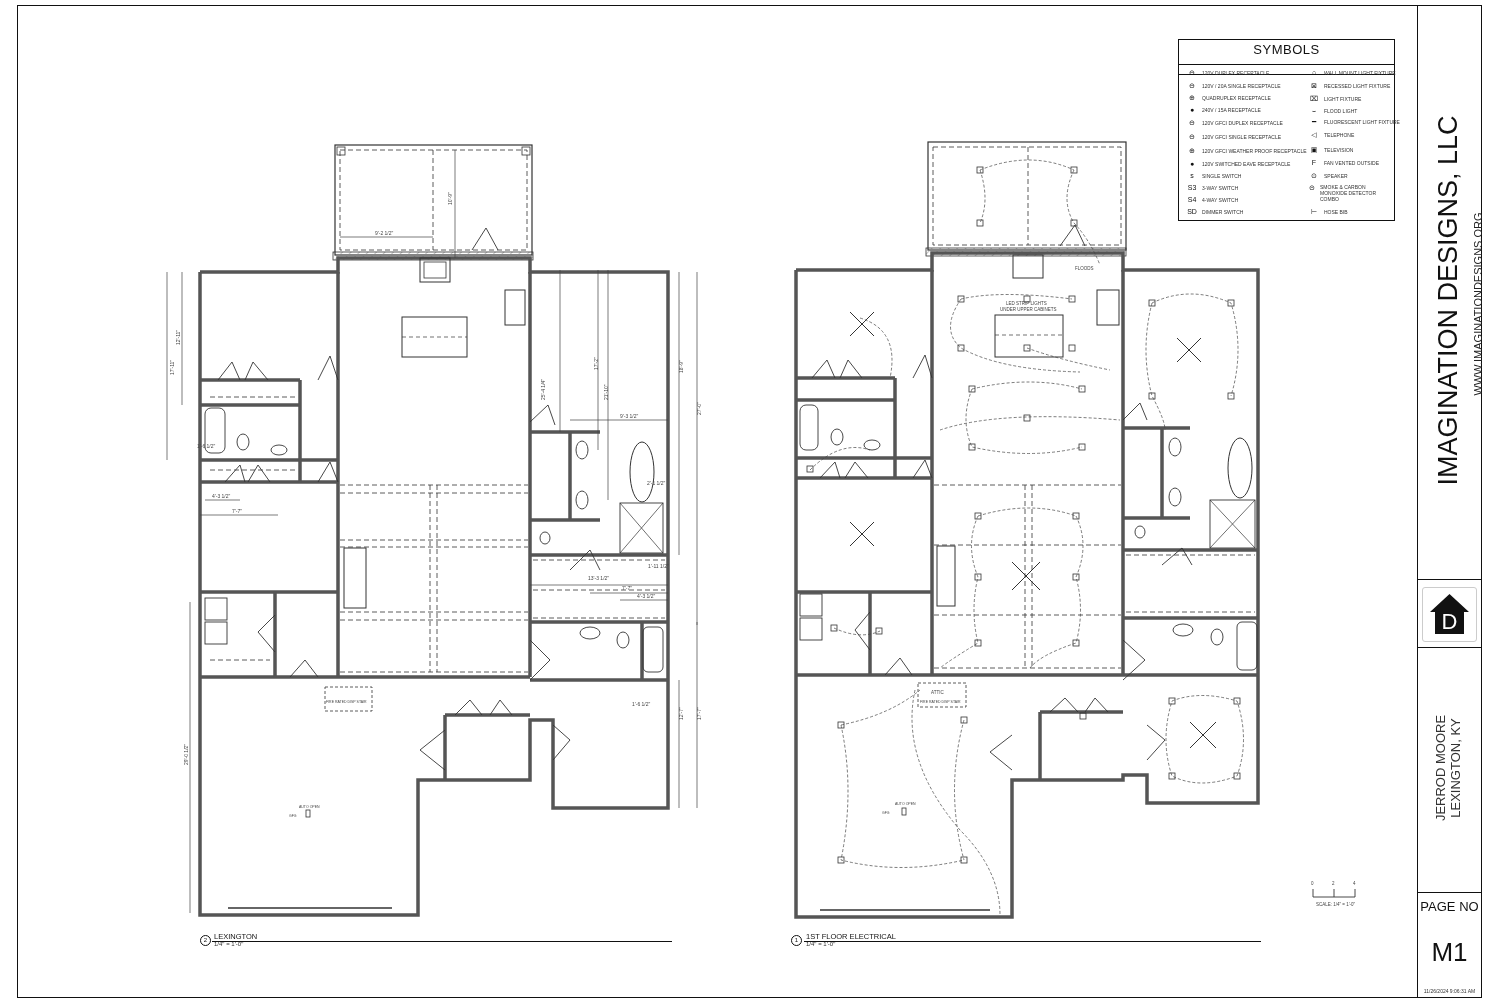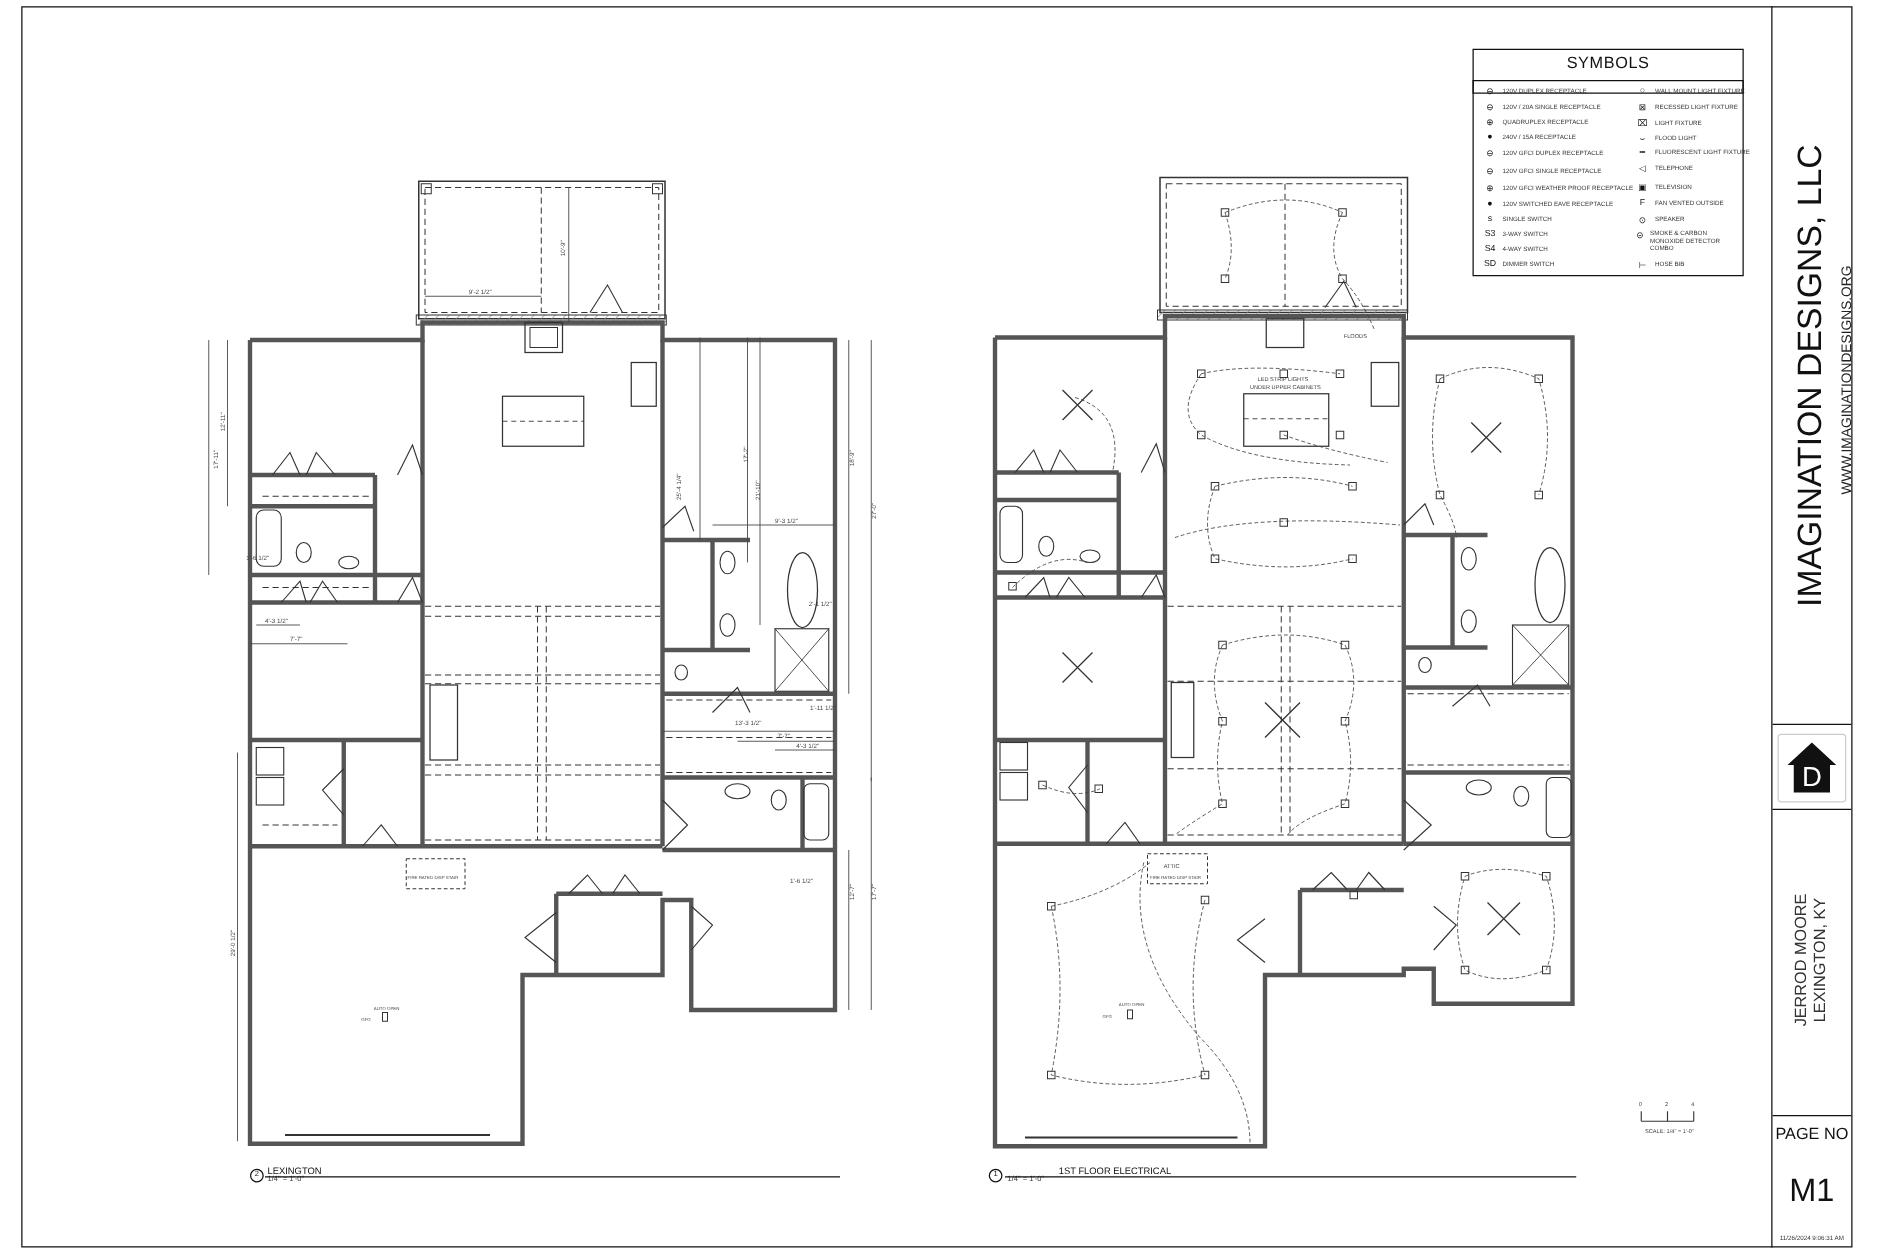--- a/index.html
+++ b/index.html
@@ -365,21 +365,21 @@
 <div class="scale-text" style="left:1332px; top:881px;">2</div>
 <div class="scale-text" style="left:1353px; top:881px;">4</div>
 <div class="scale-text" style="left:1316px; top:902px;">SCALE: 1/4" = 1'-0"</div>
 
 <div class="plan-circle" style="left:200px; top:935px;">2</div>
 <div class="plan-label" style="left:214px; top:932px;">LEXINGTON</div>
 <div class="plan-scale" style="left:214px; top:941px;">1/4" = 1'-0"</div>
 <div class="plan-rule" style="left:212px; top:941px; width:460px;"></div>
 
 <div class="plan-circle" style="left:791px; top:935px;">1</div>
-<div class="plan-label" style="left:806px; top:932px;margin-left:41px;">1ST FLOOR ELECTRICAL</div>
+<div class="plan-label" style="left:806px; top:932px;">1ST FLOOR ELECTRICAL</div>
 <div class="plan-scale" style="left:806px; top:941px;">1/4" = 1'-0"</div>
 <div class="plan-rule" style="left:804px; top:941px; width:457px;"></div>
 
 <div class="symbols-title">SYMBOLS</div>
 <div class="symbols-box">
   <div class="sym-row" style="left:8px; top:4px;">
       <span class="sym-glyph">⊖</span>
       <span>120V DUPLEX RECEPTACLE</span>
     </div>
   <div class="sym-row" style="left:8px; top:17px;">

